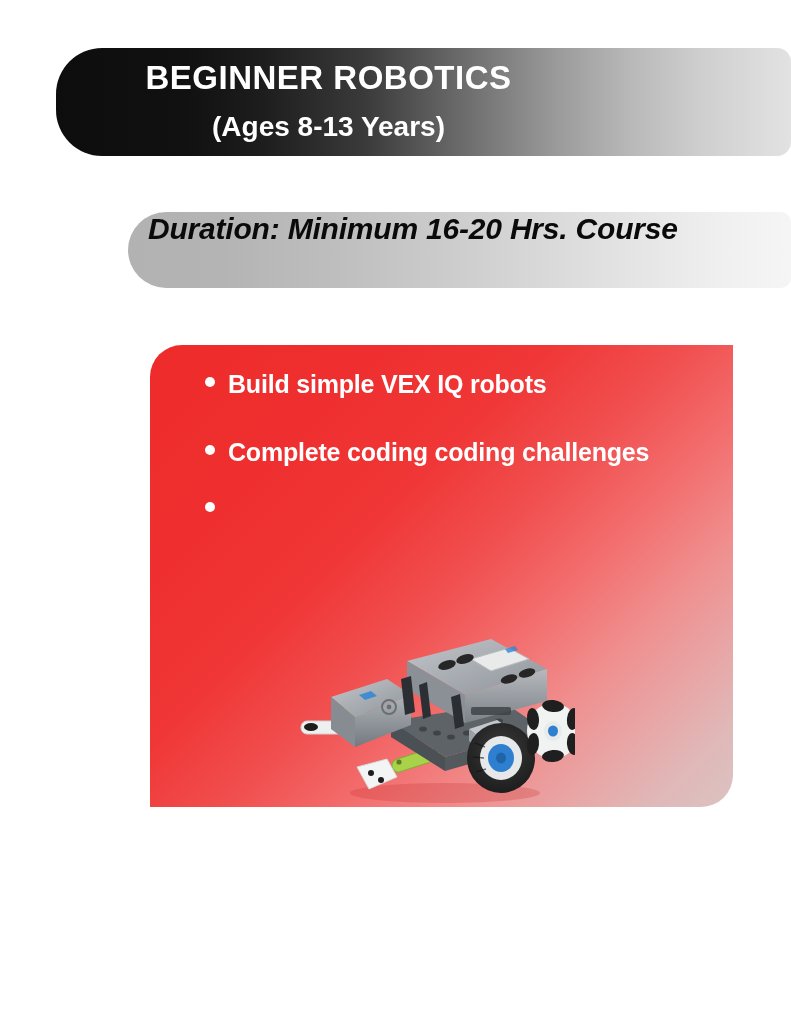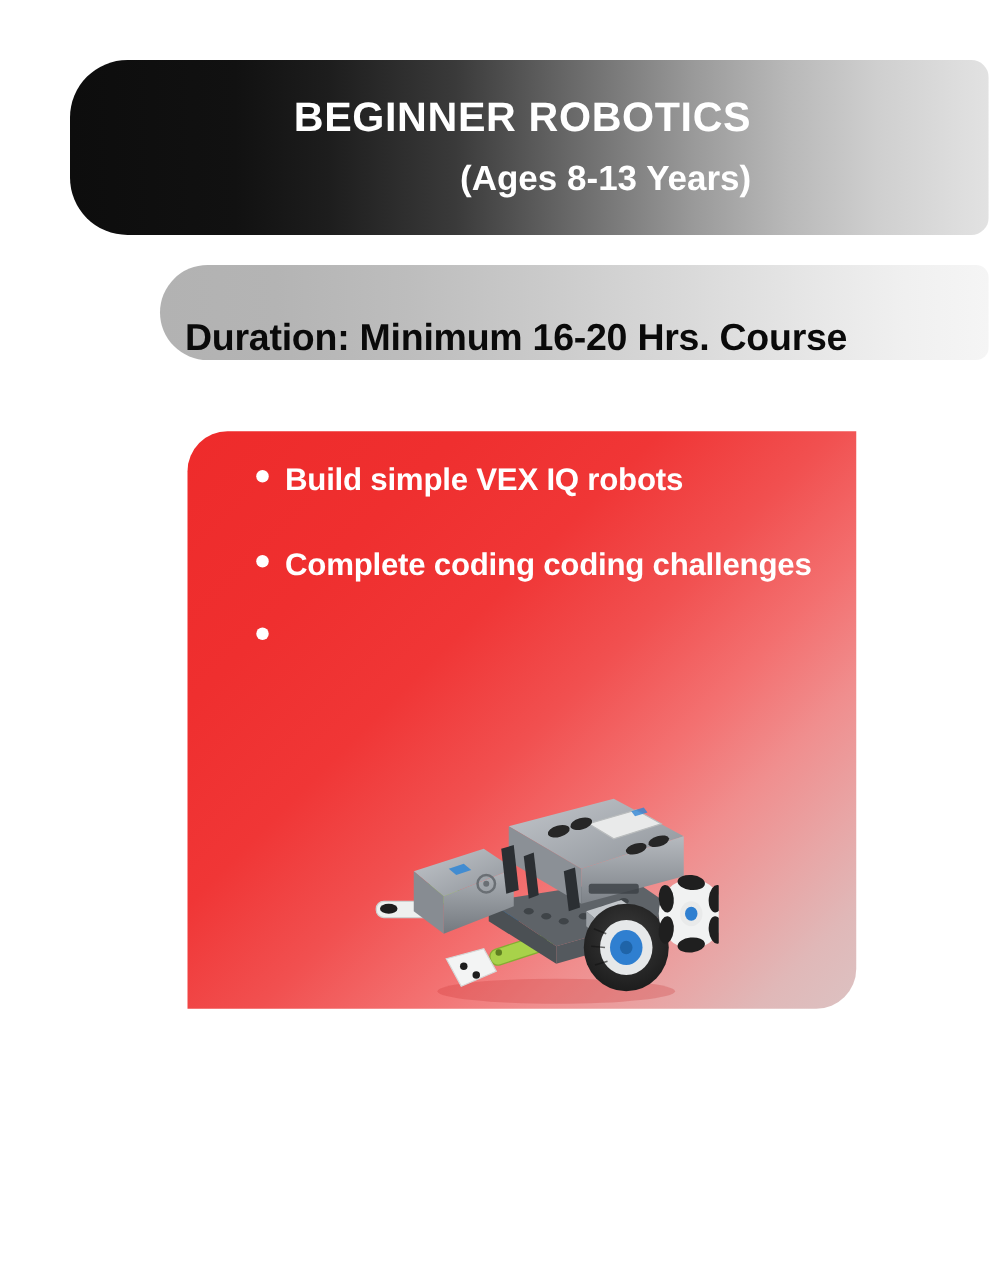--- a/index.html
+++ b/index.html
@@ -22,37 +22,37 @@
     inset: 0;
     background: #ffffff;
   }
 
   
   .header-bar {
     position: absolute;
     left: 56px;
     top: 48px;
     width: 735px;
-    height: 140px;
+    height: 108px;
     border-radius: 46px 14px 14px 46px;
     background: linear-gradient(90deg,
         #0d0d0d 0%,
         #111111 18%,
         #1d1d1d 28%,
         #3a3a3a 42%,
         #6e6e6e 56%,
         #9a9a9a 68%,
         #b8b8b8 78%,
         #cfcfcf 88%,
         #dcdcdc 96%,
         #e2e2e2 100%);
     box-sizing: border-box;
     display: flex;
     flex-direction: column;
-    align-items: flex-end;
+    align-items: center;
     justify-content: center;
     padding-right: 190px;
   }
   .header-title {
     color: #ffffff;
     font-size: 33px;
     font-weight: bold;
     letter-spacing: 0.5px;
     line-height: 1.05;
     text-align: center;
@@ -78,22 +78,23 @@
     background: linear-gradient(90deg,
         #b2b2b2 0%,
         #b4b4b4 14%,
         #bdbdbd 30%,
         #cacaca 46%,
         #d8d8d8 62%,
         #e6e6e6 78%,
         #f0f0f0 90%,
         #f5f5f5 100%);
     display: flex;
-    align-items: flex-end;
+    align-items: flex-start;
     padding-left: 20px;
+    font-style: italic;
   }
   .info-pill-duration {
     top: 212px;
     height: 76px;
   }
   .info-pill-prereq {
     top: 893px;
     height: 73px;
   }
   .info-pill-text {
@@ -117,20 +118,21 @@
         #ee2b2b 0%,
         #ef2f2f 22%,
         #f03636 38%,
         #f15050 52%,
         #f37070 64%,
         #f08e8e 74%,
         #e8a6a6 84%,
         #e0b8b8 92%,
         #dcc2c2 100%);
     overflow: hidden;
+    padding-left: 48px;
   }
 
   .bullet-list {
     position: absolute;
     left: 55px;
     top: 27px;
     margin: 0;
     padding: 0;
     list-style: none;
   }

